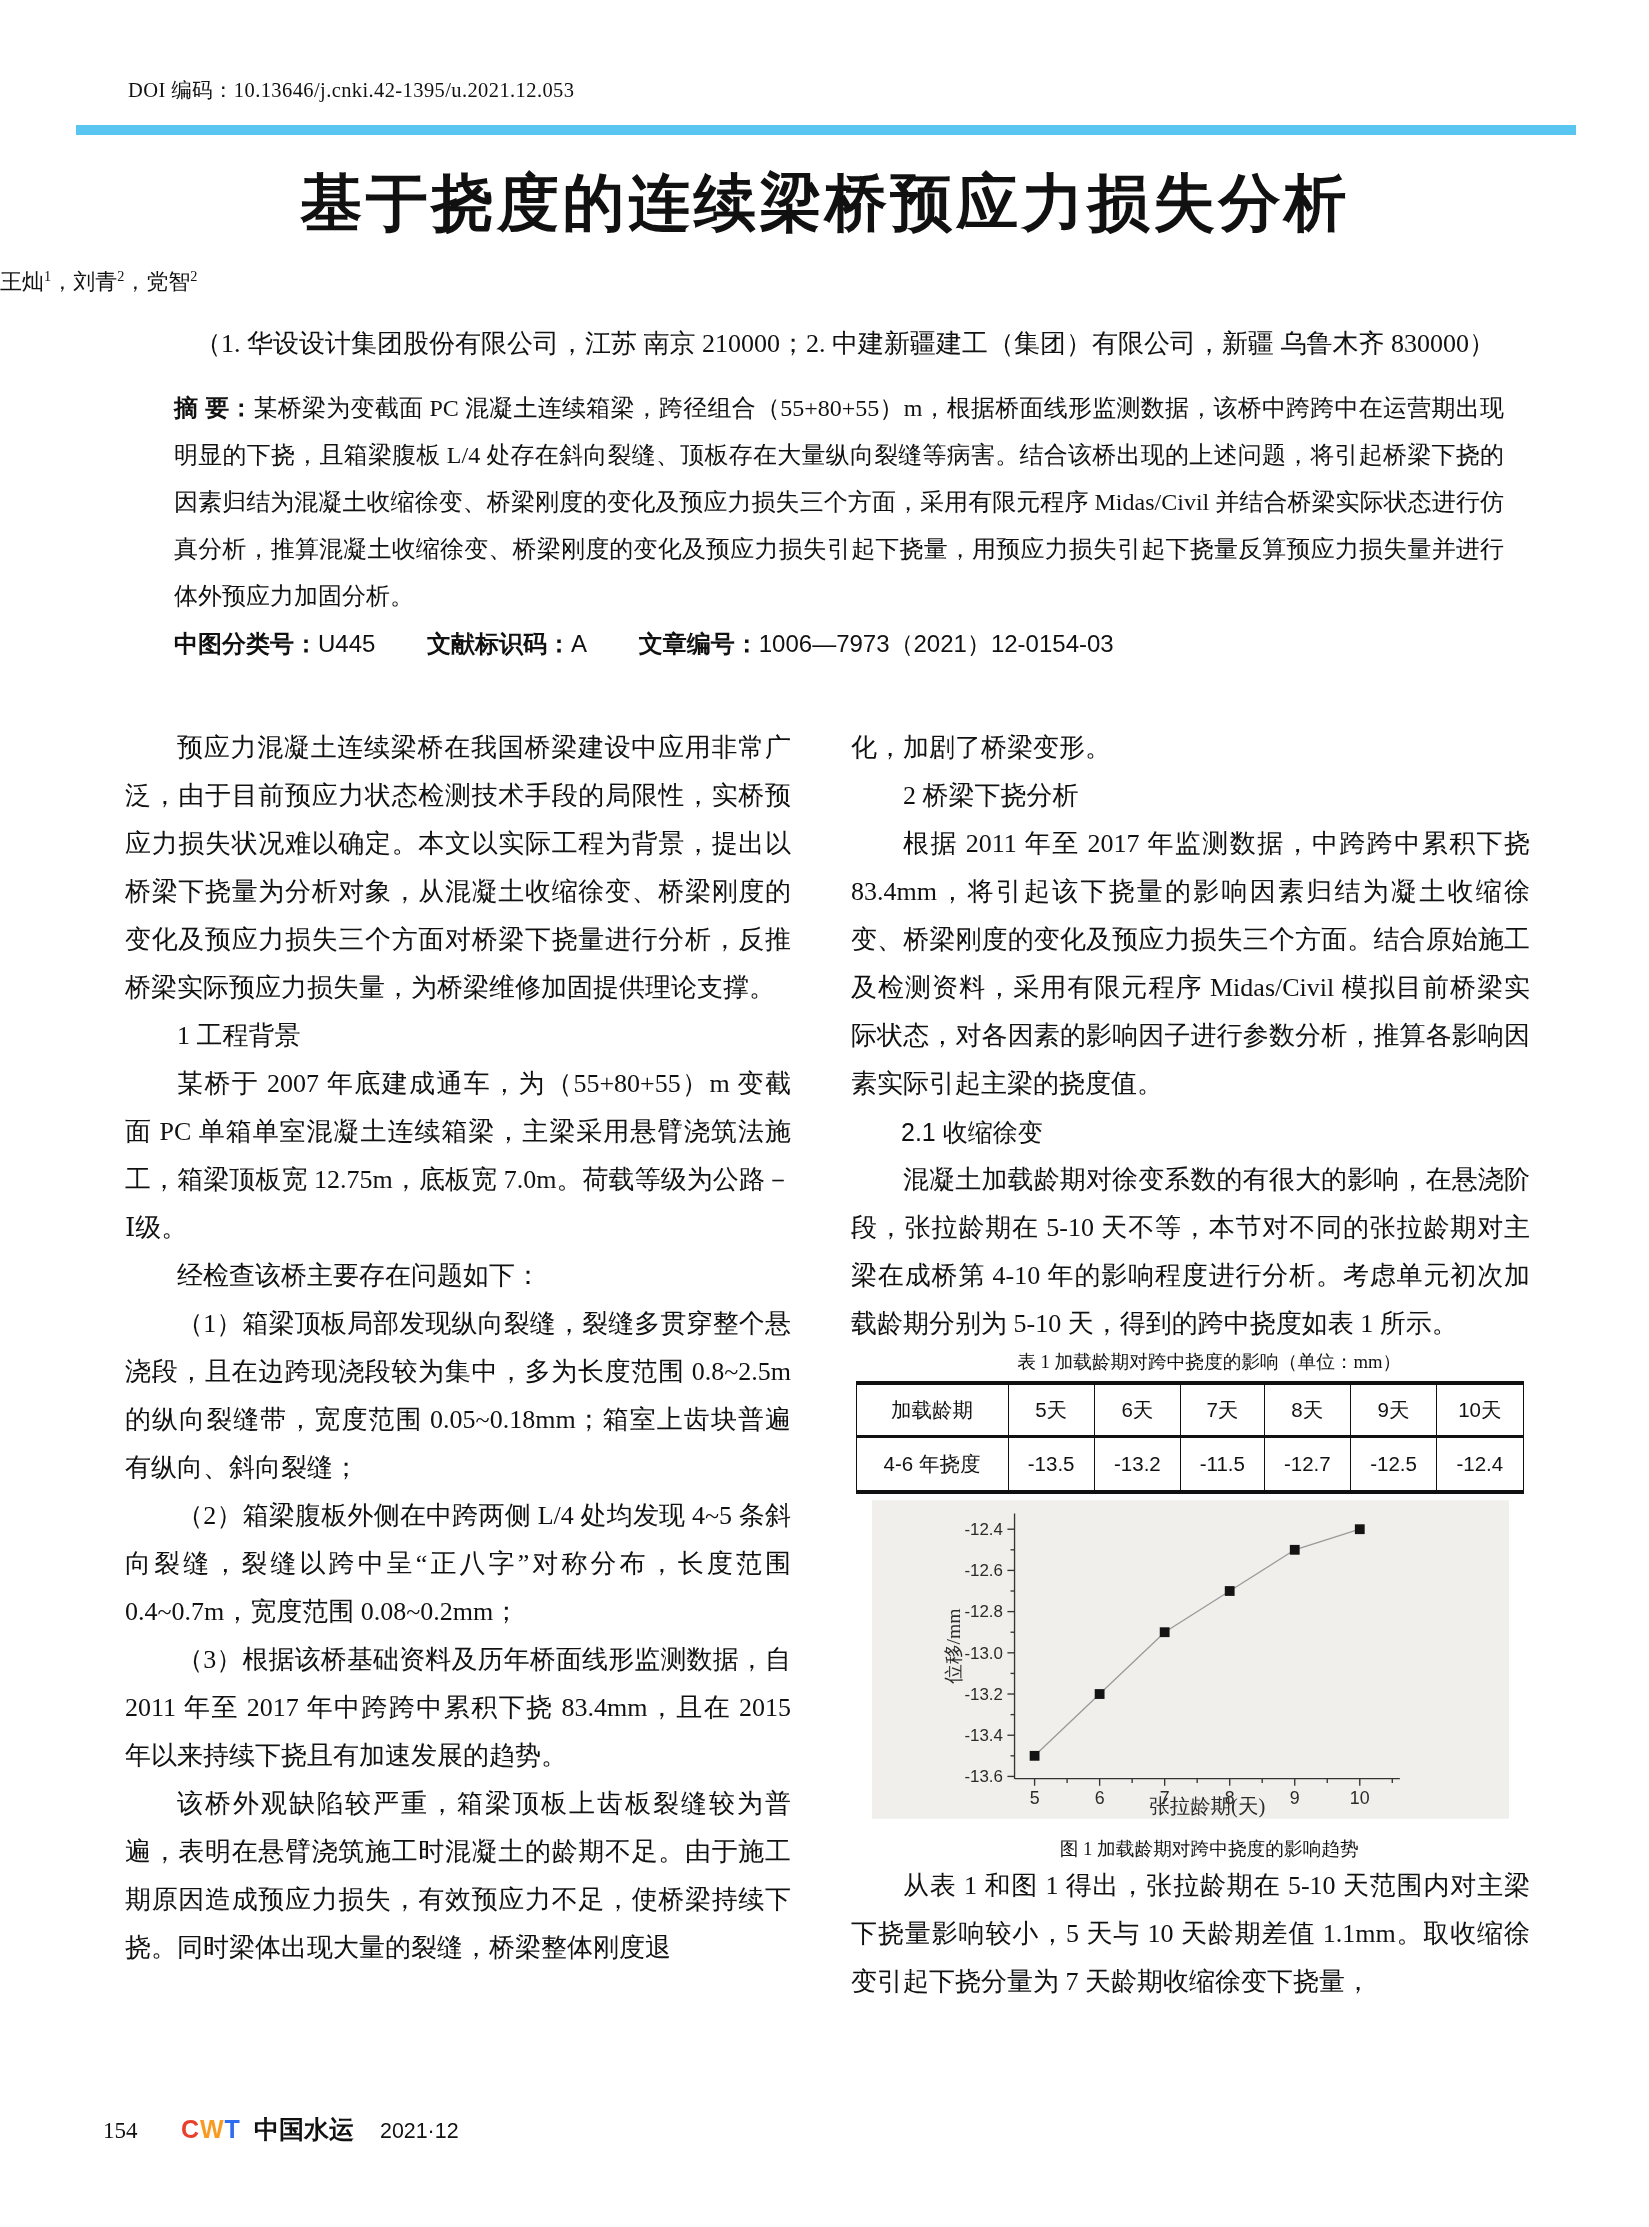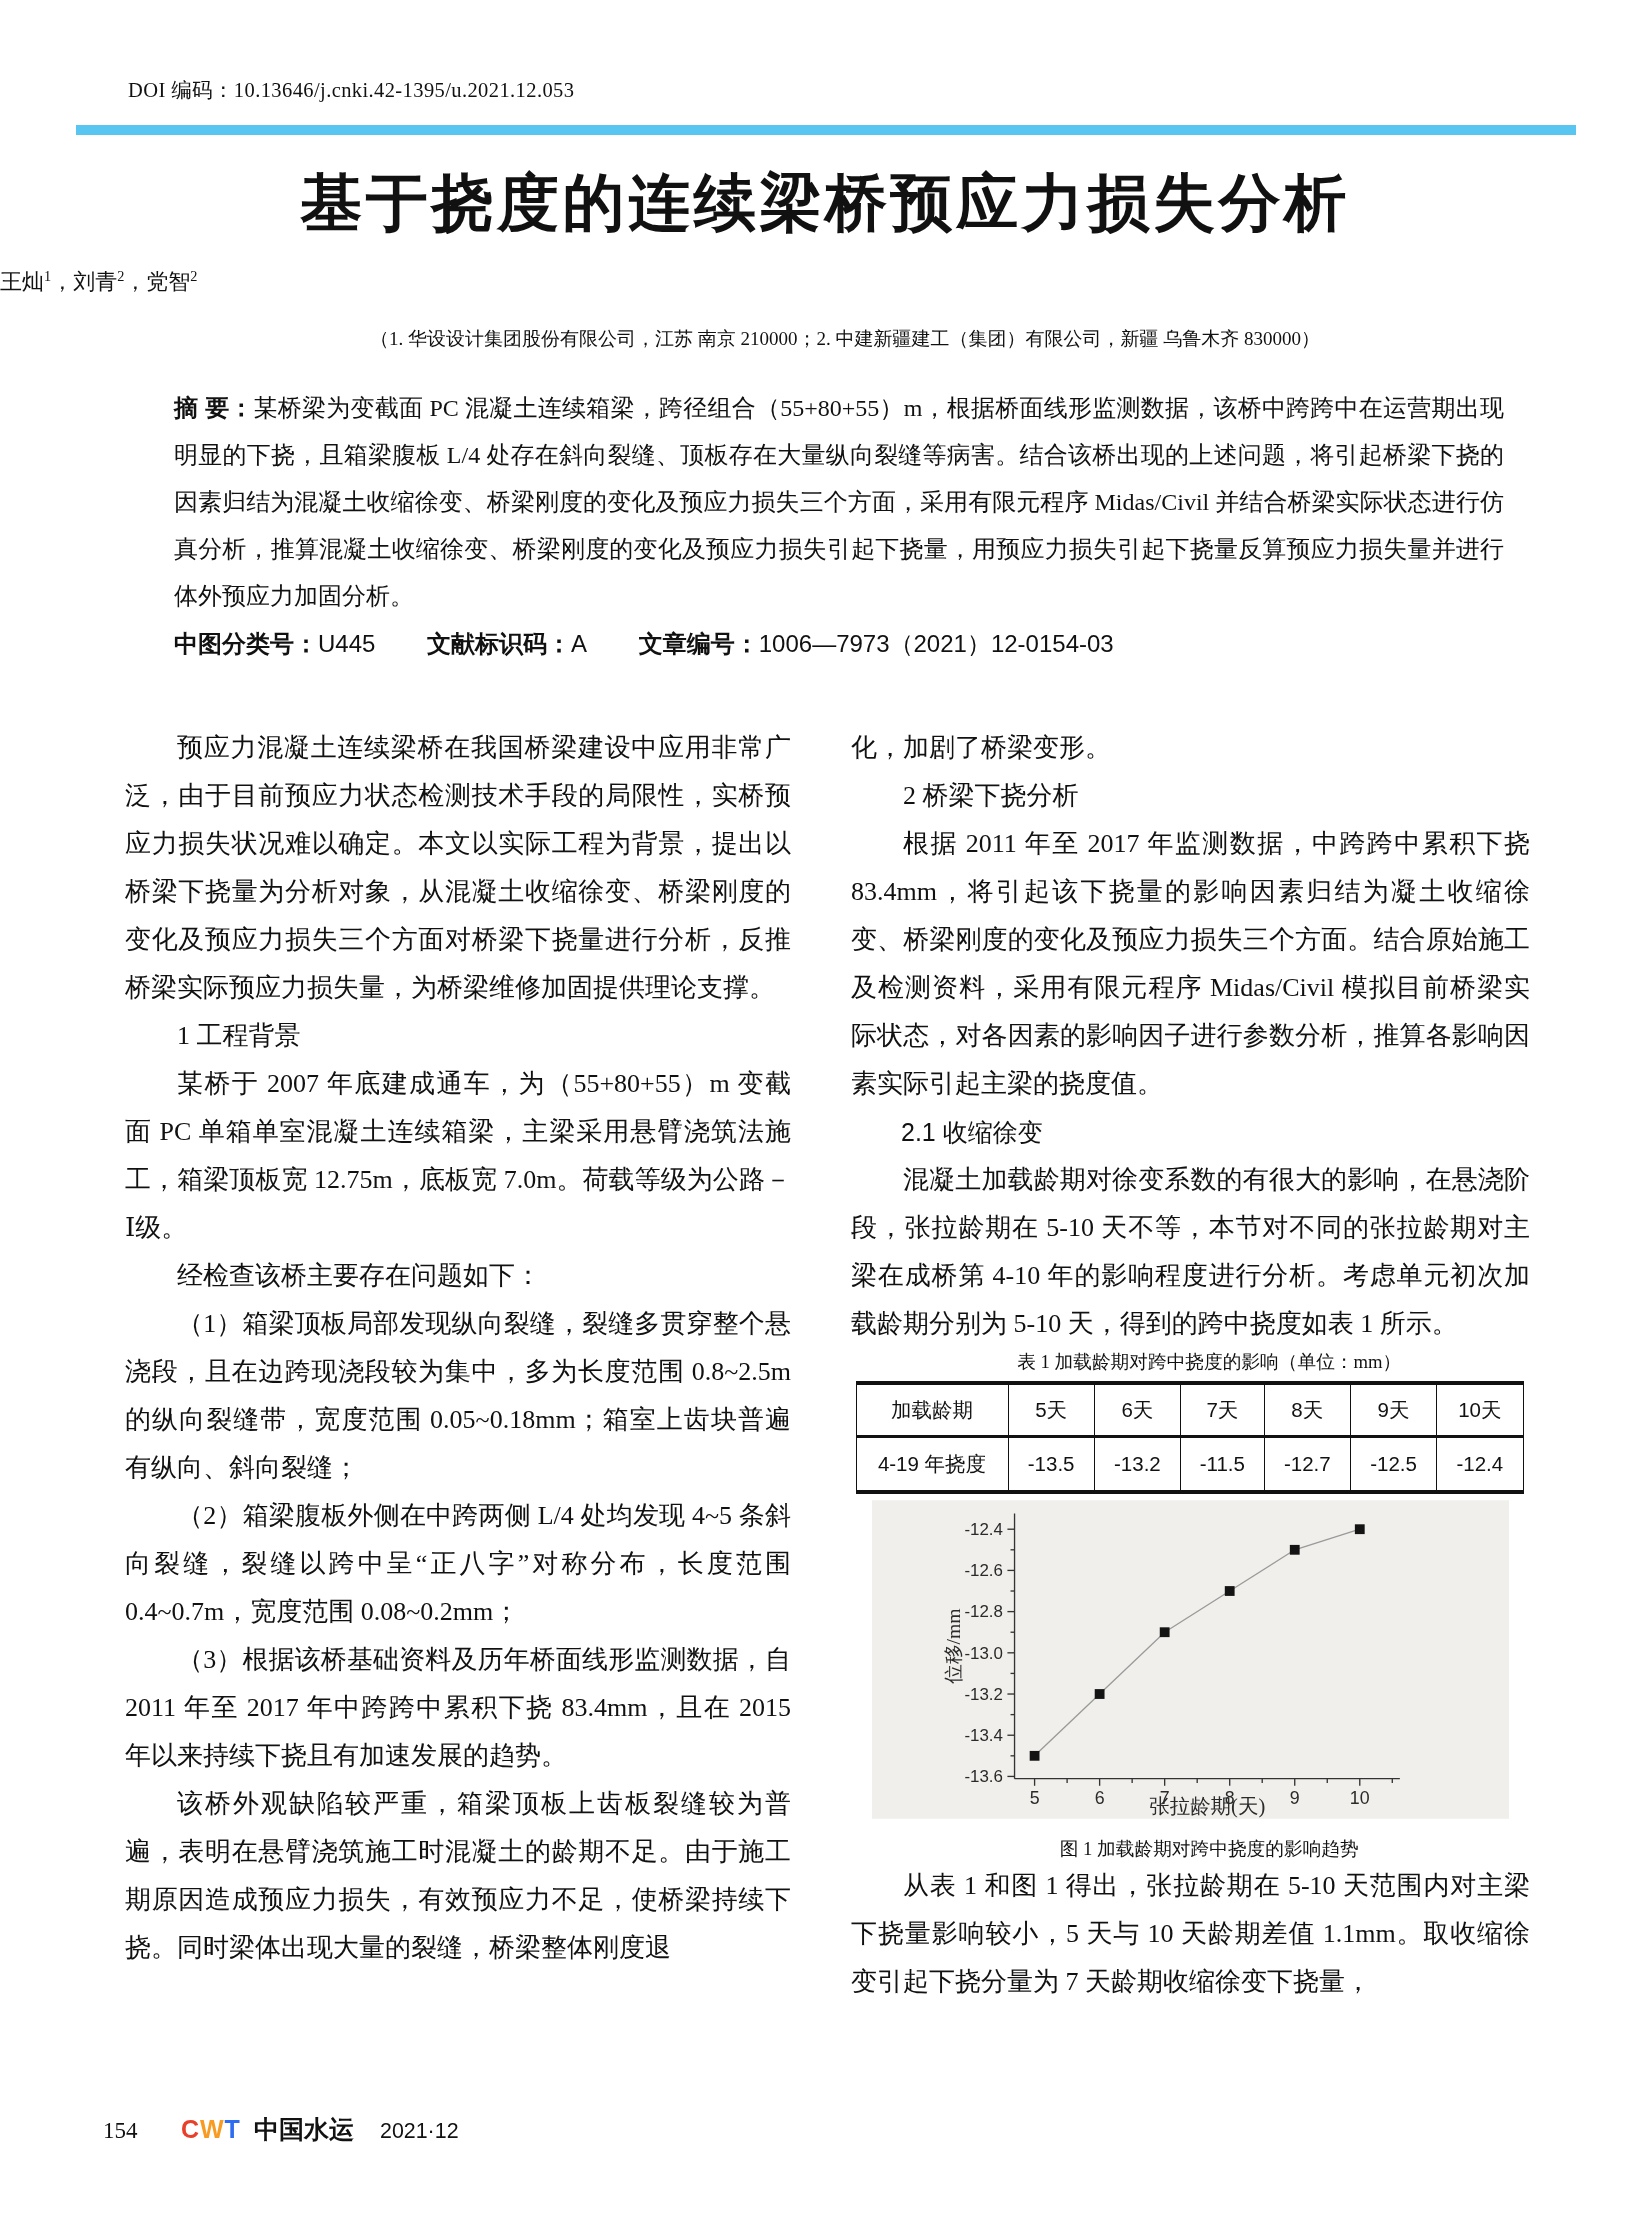--- a/index.html
+++ b/index.html
@@ -4,21 +4,21 @@
 <style>
   html,body{margin:0;padding:0;background:#888;}
   .page{position:relative;width:1650px;height:2239px;background:#ffffff;overflow:hidden;
         font-family:"Liberation Serif","DejaVu Serif",serif;color:#111;}
   .doi{position:absolute;left:128px;top:76px;font-size:20.5px;letter-spacing:0.4px;}
   .rule{position:absolute;left:76px;top:125px;width:1500px;height:9.8px;}
   .title{position:absolute;left:0;right:0;top:161px;text-align:center;font-size:62px;
          font-weight:bold;letter-spacing:3.6px;}
   .authors{position:absolute;left:0;right:0;top:267px;text-align:left;font-size:22px;}
   .authors sup{font-size:14.3px;vertical-align:super;}
-  .affil{position:absolute;left:12px;right:0;top:326px;text-align:center;font-size:19px;padding-left:28px;}
+  .affil{position:absolute;left:12px;right:0;top:326px;text-align:center;font-size:26px;padding-left:28px;}
   .abstract{position:absolute;left:174px;top:384px;width:1330px;font-size:24px;
             line-height:47px;text-align:justify;}
   .abstract .lbl{font-family:"Liberation Sans","DejaVu Sans",sans-serif;font-weight:bold;}
   .kwline{margin-top:0;}
   .clcline{font-family:"Liberation Sans","DejaVu Sans",sans-serif;margin-top:0;}
   .clcline .fld{margin-right:45px;}
   .col{position:absolute;top:724px;font-size:26px;line-height:48px;text-align:justify;}
   .col-left{left:125px;width:666px;}
   .col-right{left:851px;width:679px;}
   .col p{margin:0;text-indent:2em;}
@@ -94,21 +94,21 @@
         <tr class="hrow">
           <td class="c0">加载龄期</td>
           <td>5天</td>
           <td>6天</td>
           <td>7天</td>
           <td>8天</td>
           <td>9天</td>
           <td>10天</td>
         </tr>
         <tr class="drow">
-          <td class="c0">4-19 年挠度</td>
+          <td class="c0">4-6 年挠度</td>
           <td>-13.5</td>
           <td>-13.2</td>
           <td>-11.5</td>
           <td>-12.7</td>
           <td>-12.5</td>
           <td>-12.4</td>
         </tr>
       </tbody>
     </table>
 

